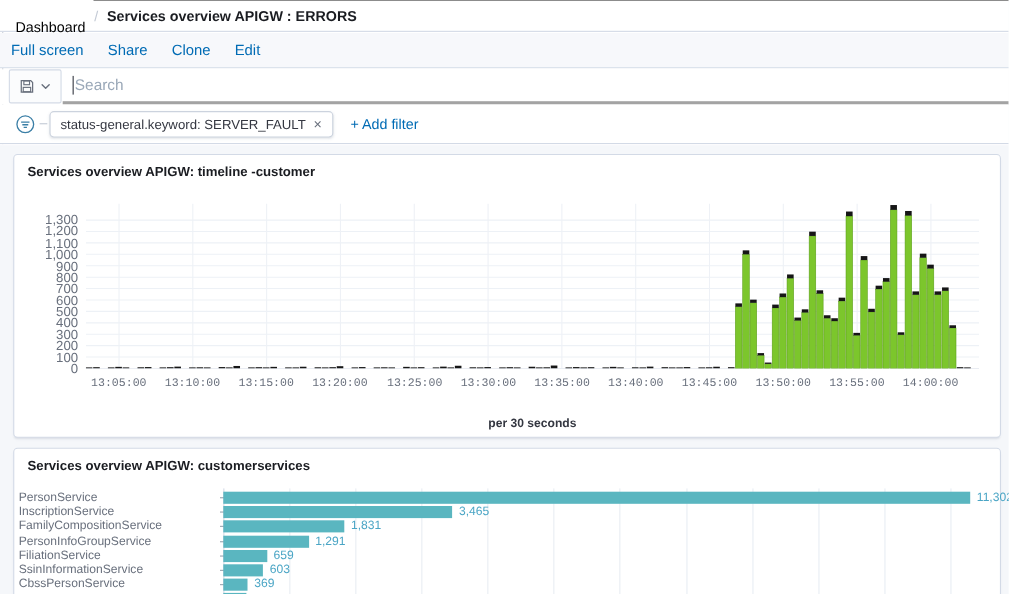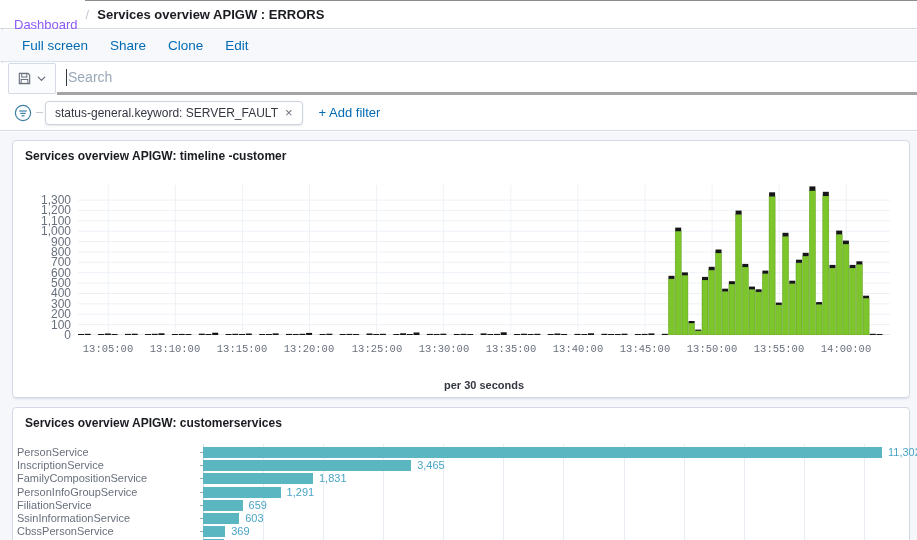--- a/index.html
+++ b/index.html
@@ -8,28 +8,28 @@
     font-family: "Liberation Sans", sans-serif;
     background:#ffffff; position:relative; color:#343741;
   }
   .top-edge { position:absolute; top:0; left:85px; width:832px; height:1px; background:#8c8c8c; }
   .left-edge { position:absolute; top:29px; left:2px; width:1px; height:102px; background:#c6ccd6; }
 
   
   .breadcrumb-bar { position:absolute; top:1px; left:0; width:917px; height:28px;
     background:#fff; border-bottom:1px solid #d3dae6; display:flex; align-items:center;
     padding-left:14px; font-size:13px; }
-  .crumb-root { color:#8b5cf6;margin-top:19px; }
+  .crumb-root { color:#000000;margin-top:19px; }
   .crumb-sep { color:#c3cad5; margin:0 8px; }
   .crumb-current { color:#1a1c21; font-weight:bold; }
 
   
   .toolbar { position:absolute; top:30px; left:0; width:917px; height:32px;
     background:#f7f8fb; border-bottom:1px solid #d9e0ea; display:flex; align-items:center;
-    padding-left:22px; }
+    padding-left:10px; }
   .toolbar a { color:#006bb4; font-size:13.5px; text-decoration:none; margin-right:22px; cursor:pointer; }
 
   
   .search-row { position:absolute; top:63px; left:0; width:917px; height:32px; background:#fff; display:flex; }
   .save-query-btn { margin-left:8px; margin-top:0; width:48px; height:31px;
     border:1px solid #d3dae6; border-radius:2px; background:#fbfcfd;
     display:flex; align-items:center; justify-content:center; gap:4px; cursor:pointer; }
   .search-input-wrap { flex:1; border-bottom:3px solid #a3a3a3; position:relative; margin-left:1px; }
   .search-input-wrap input { width:100%; height:28px; border:none; outline:none;
     font-size:14px; font-family:"Liberation Sans",sans-serif; padding-left:11px; color:#343741; }

